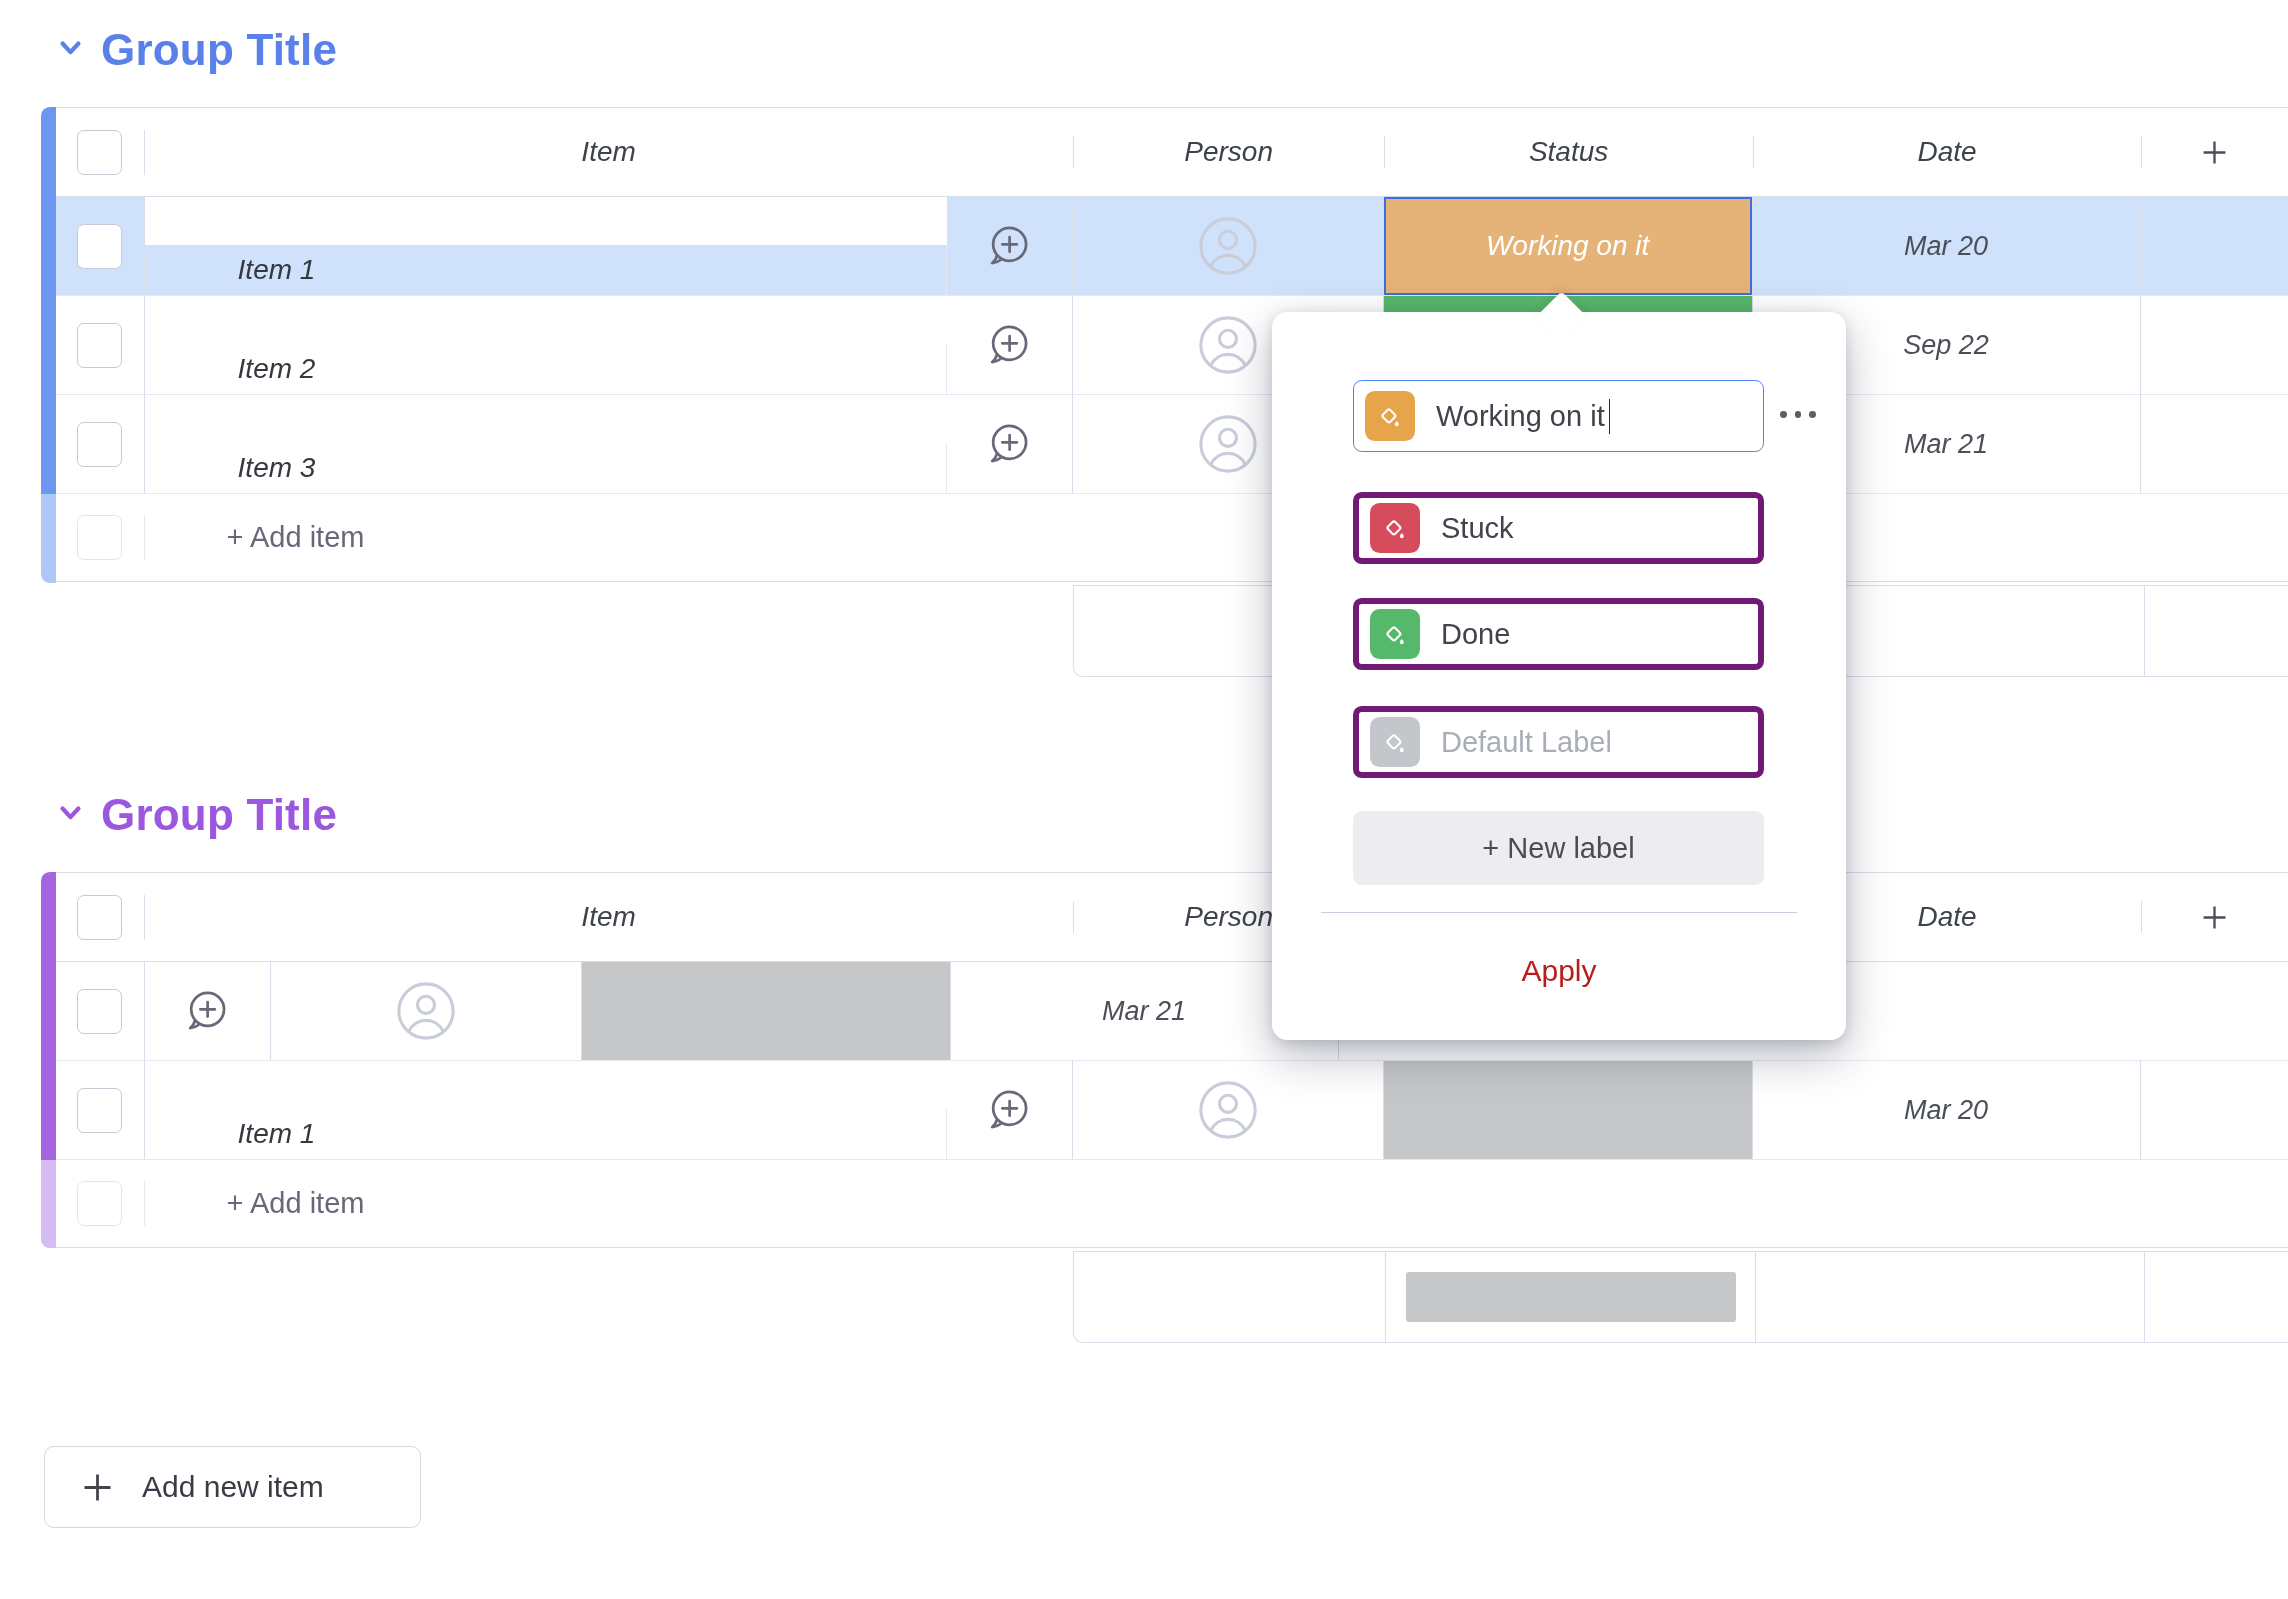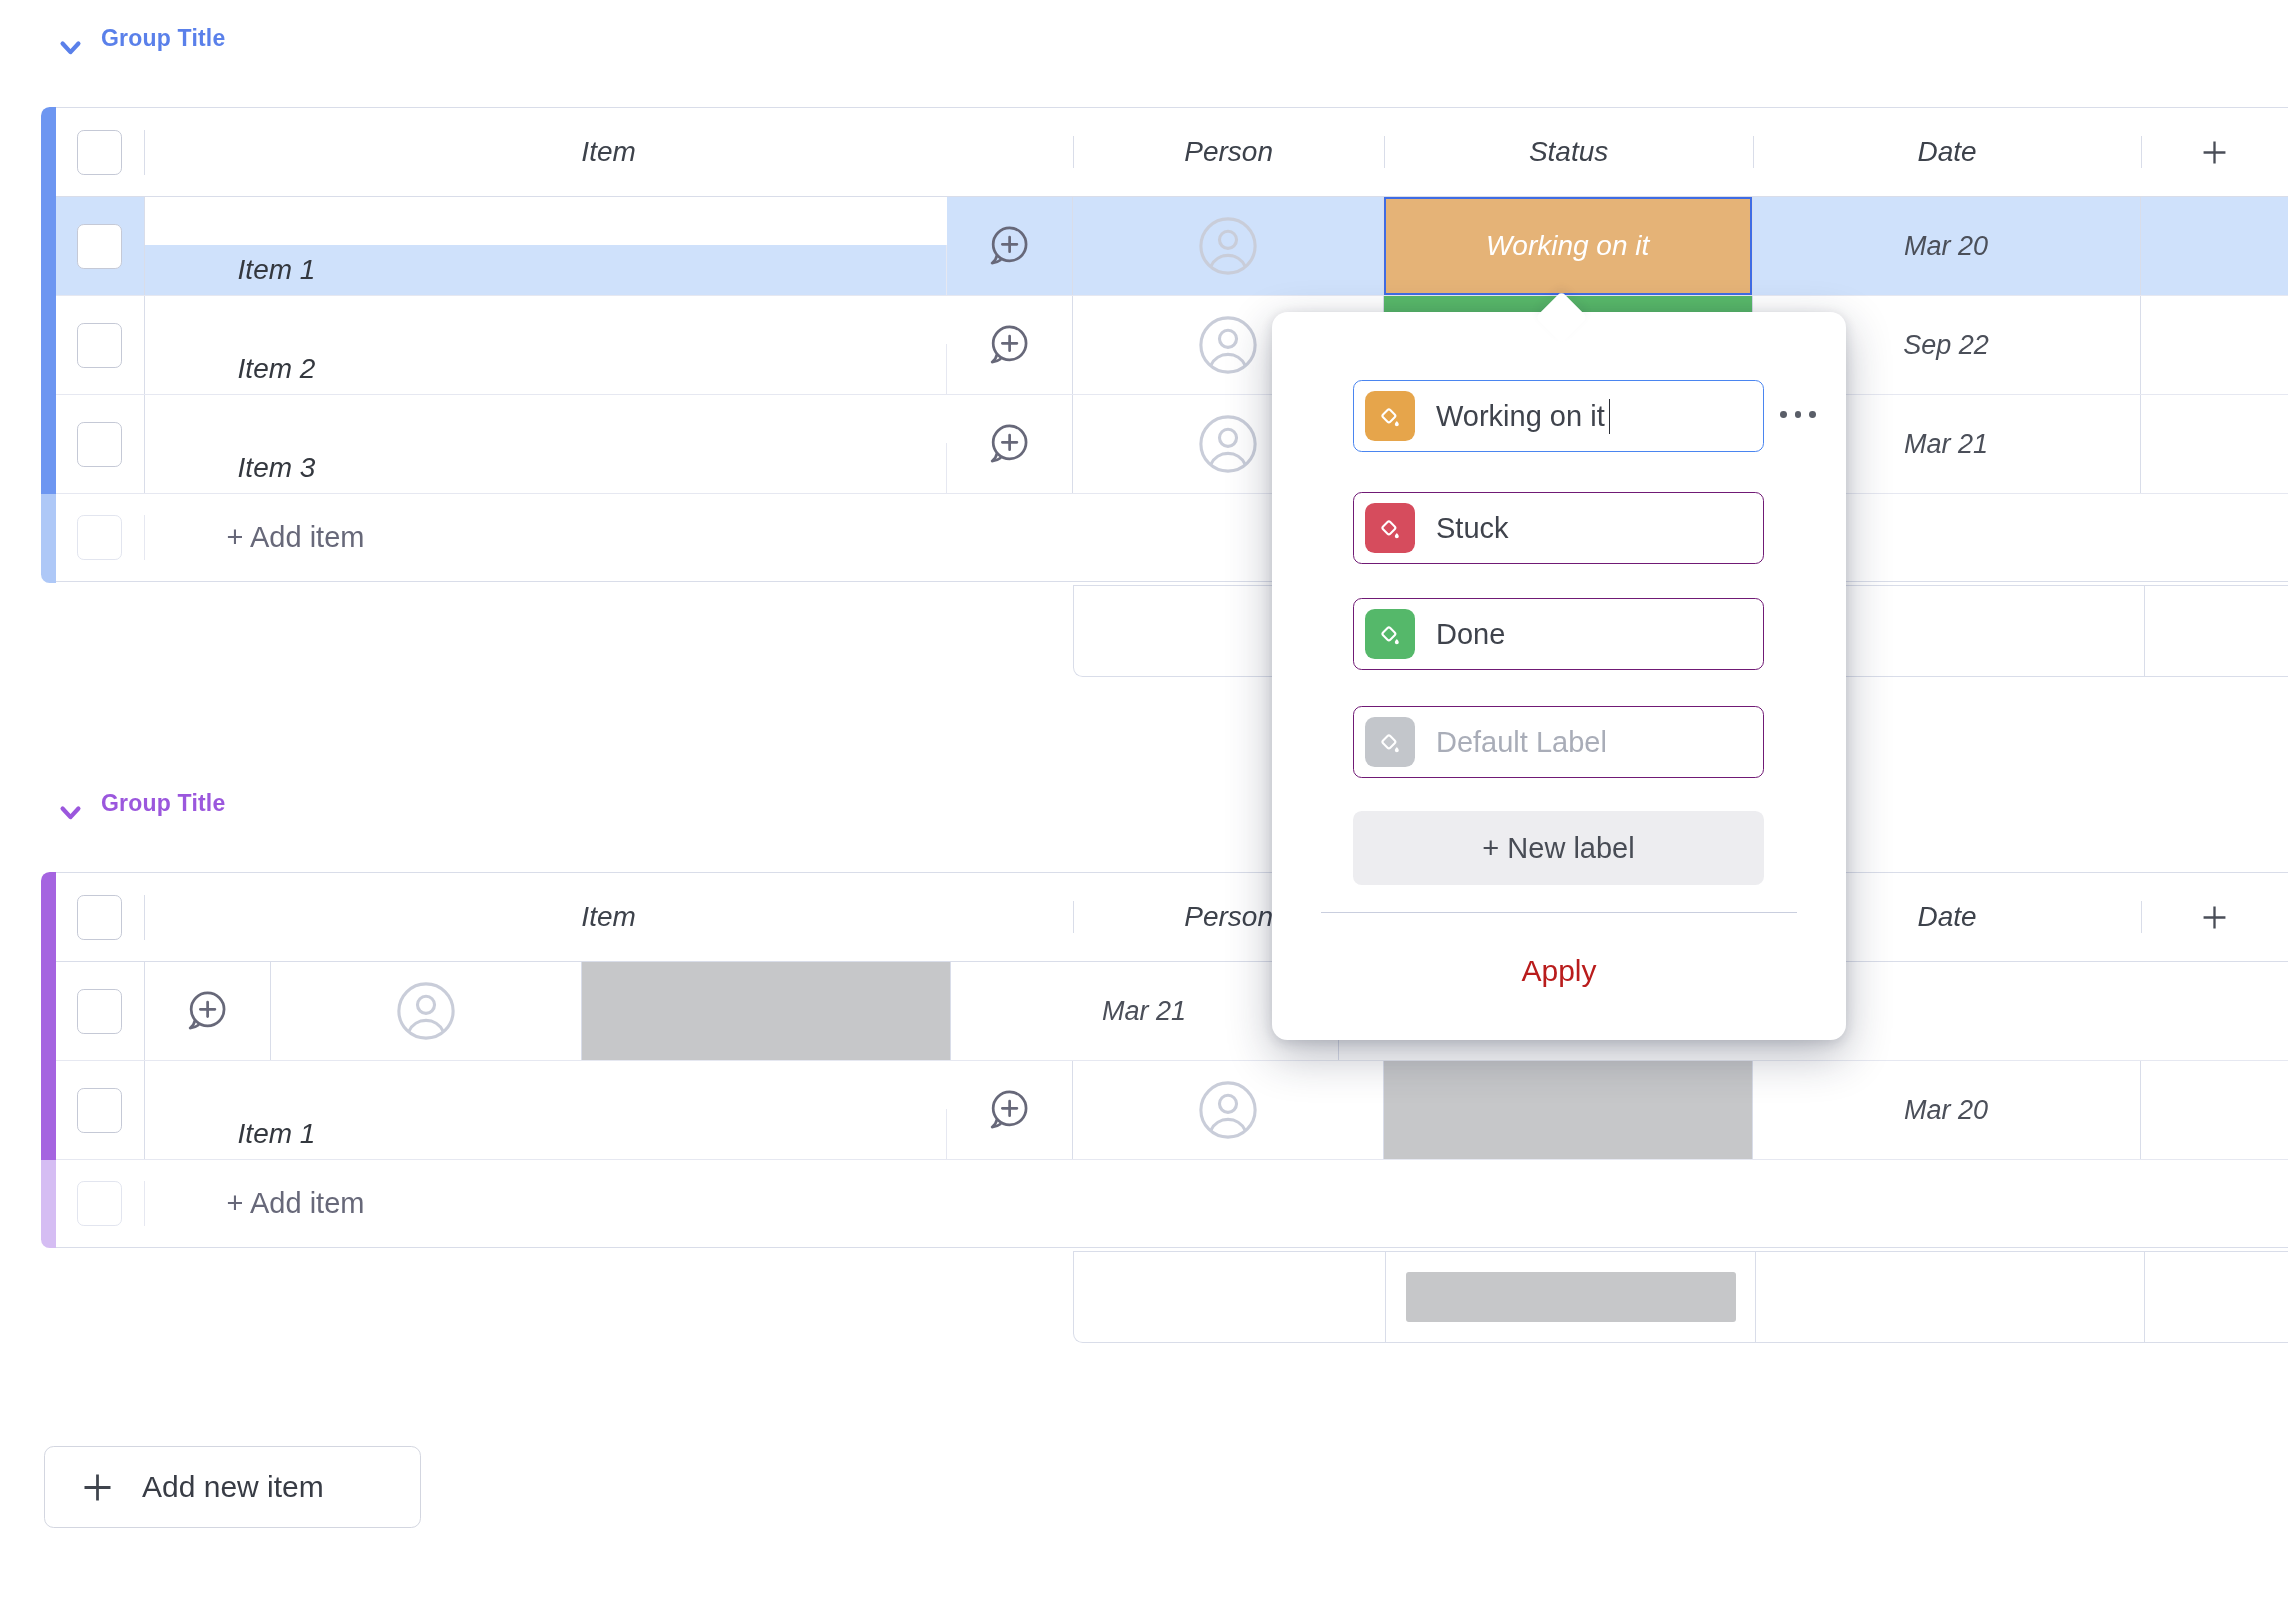--- a/index.html
+++ b/index.html
@@ -1,21 +1,21 @@
 <!DOCTYPE html>
 <html><head>
 <meta charset="utf-8">
 <style>
   html,body{margin:0;padding:0;background:#fff;}
   .page{position:relative;width:2288px;height:1599px;background:#fff;overflow:hidden;
         font-family:"Liberation Sans","DejaVu Sans",sans-serif;color:#3f434c;}
 
   
   .gchev{position:absolute;left:52px;width:37px;height:37px;cursor:pointer;}
-  .gtitle{position:absolute;left:101px;font-size:23px;font-weight:bold;letter-spacing:0.2px;text-align:right;}
+  .gtitle{position:absolute;left:101px;font-size:44px;font-weight:bold;letter-spacing:0.2px;text-align:right;}
 
   
   .grp{position:absolute;left:41px;right:0;}
   .bar{position:absolute;left:0;width:14.6px;}
   .bar-main{top:0;border-radius:8.7px 0 0 0;}
   .bar-faded{border-radius:0 0 0 8.7px;}
   .tbl{margin-left:14.6px;border-top:1px solid #d9dde9;background:#fff;}
   .hd{display:flex;height:88px;border-bottom:1px solid #d9dde9;align-items:center;font-size:28px;color:#3d424b;}
   .r{display:flex;height:98px;border-bottom:1px solid #e6e8f1;}
   .ar{display:flex;height:87px;border-bottom:1px solid #d9dde9;align-items:center;}
@@ -51,21 +51,21 @@
   .g2{top:872px;}
   .g2 .bar-main{height:288px;}
   .g2 .bar-faded{top:288px;height:88px;}
   .g2 .summary{top:379px;}
 
   
   .popup{position:absolute;left:1272px;top:312px;width:574px;height:728px;background:#fff;border-radius:15.5px;
          box-shadow:0 15.5px 45px rgba(28,33,60,.30),0 2.9px 11.6px rgba(28,33,60,.14);z-index:20;}
   .popup-arrow{position:absolute;top:-12.6px;left:271px;width:37px;height:37px;background:#fff;
                transform:rotate(45deg);border-radius:4.9px;box-shadow:-3.9px -3.9px 9.7px rgba(28,33,60,.06);}
-  .lbl-box{position:absolute;left:81px;width:411px;height:72px;border:1px solid #701a75;border-radius:8.7px;
+  .lbl-box{position:absolute;left:81px;width:411px;height:72px;border:6px solid #701a75;border-radius:8.7px;
            display:flex;align-items:center;background:#fff;box-sizing:border-box;cursor:pointer;}
   .lb0{top:68px;border:1.9px solid #4a85f0;}
   .lb1{top:180px;}
   .lb2{top:286px;}
   .lb3{top:394px;}
   .lbl-ic{width:50px;height:50px;border-radius:9.7px;margin-left:10.7px;flex:0 0 auto;
           display:flex;align-items:center;justify-content:center;}
   .lbl-tx{margin-left:21.3px;font-size:29px;color:#3f434c;white-space:nowrap;}
   .lb3 .lbl-tx{color:#a9adb8;}
   .caret{width:1.9px;height:35px;background:#2b2e36;margin-left:3.9px;}

